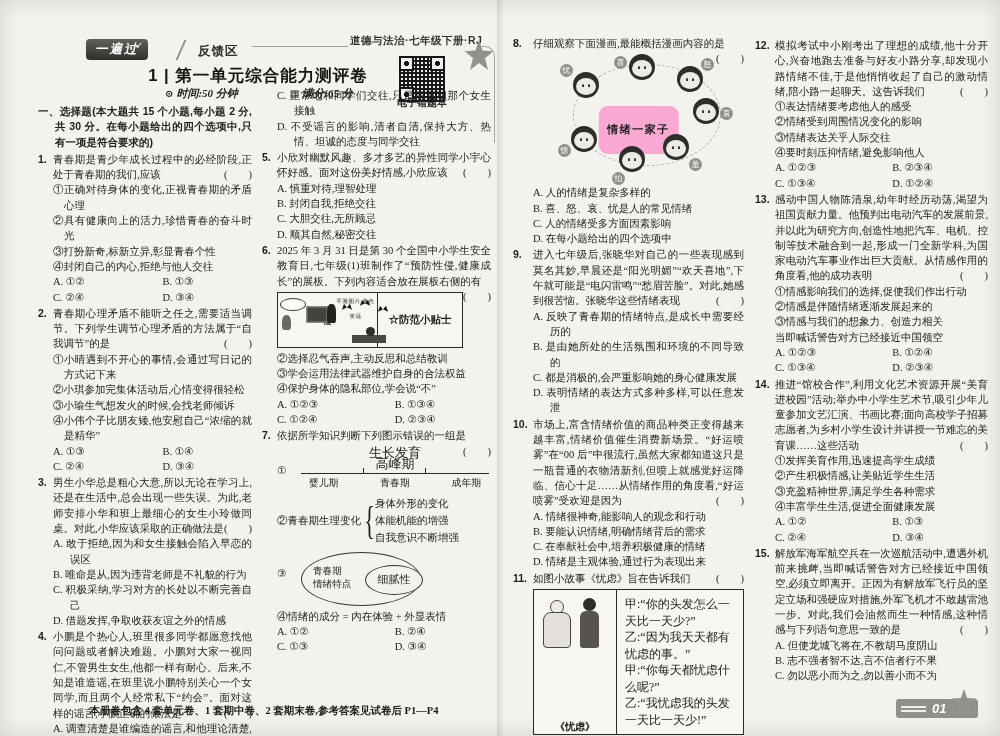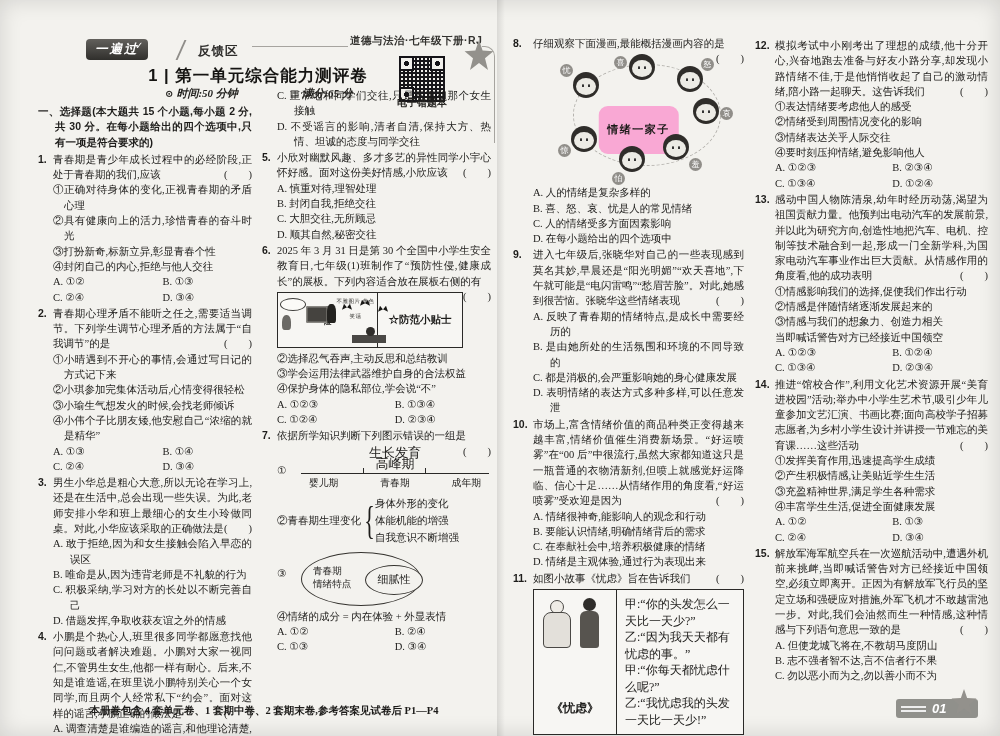--- a/index.html
+++ b/index.html
@@ -103,21 +103,21 @@
                    radial-gradient(circle at 65% 45%,#333 1.1px,transparent 1.5px),#ecebe5;}
   .fchip{position:absolute;width:13px;height:13px;border-radius:50%;background:#908e89;color:#fff;
         font-size:8px;line-height:13px;text-align:center;font-family:"Liberation Sans","DejaVu Sans",sans-serif;}
   
   .fig-story{display:flex;border:1.1px solid #2a2927;margin:3px 0;background:#f7f6f3;min-height:80px;}
   .fs-art{width:82px;position:relative;border-right:1.1px solid #2a2927;}
   .fs-p1head{position:absolute;left:16px;top:10px;width:12px;height:12px;border-radius:50%;background:#efece6;border:1px solid #4a4845;}
   .fs-p1body{position:absolute;left:9px;top:22px;width:26px;height:34px;border-radius:8px 8px 4px 4px;background:#e3e0da;border:1px solid #4a4845;}
   .fs-p2head{position:absolute;left:49px;top:8px;width:13px;height:13px;border-radius:50%;background:#2f2d2a;}
   .fs-p2body{position:absolute;left:46px;top:21px;width:19px;height:37px;border-radius:6px 6px 3px 3px;background:#57544f;}
-  .fs-cap{position:absolute;bottom:18px;left:0;width:100%;text-align:center;font-size:12px;font-weight:bold;}
+  .fs-cap{position:absolute;bottom:0;left:0;width:100%;text-align:center;font-size:10px;font-weight:bold;}
   .fs-dialog{flex:1;padding:6px 4px 6px 8px;display:flex;flex-direction:column;justify-content:center;
         font-size:12px;line-height:16.5px;text-align:left;}
   
   .footer-note{position:absolute;left:38px;top:704px;width:452px;text-align:center;font-weight:bold;font-size:10.5px;}
   .page-badge{position:absolute;left:896px;top:699px;width:72px;height:19px;background:#90908b;border-radius:3px;
         display:flex;align-items:center;padding:0 5px;}
   .pb-lines{display:flex;flex-direction:column;gap:2px;margin-right:6px;}
   .pb-lines i{display:block;width:25px;height:2px;background:rgba(255,255,255,.85);}
   .pb-num{color:#fff;font-weight:bold;font-size:13px;font-style:italic;font-family:"Liberation Sans","DejaVu Sans",sans-serif;}
 </style>

